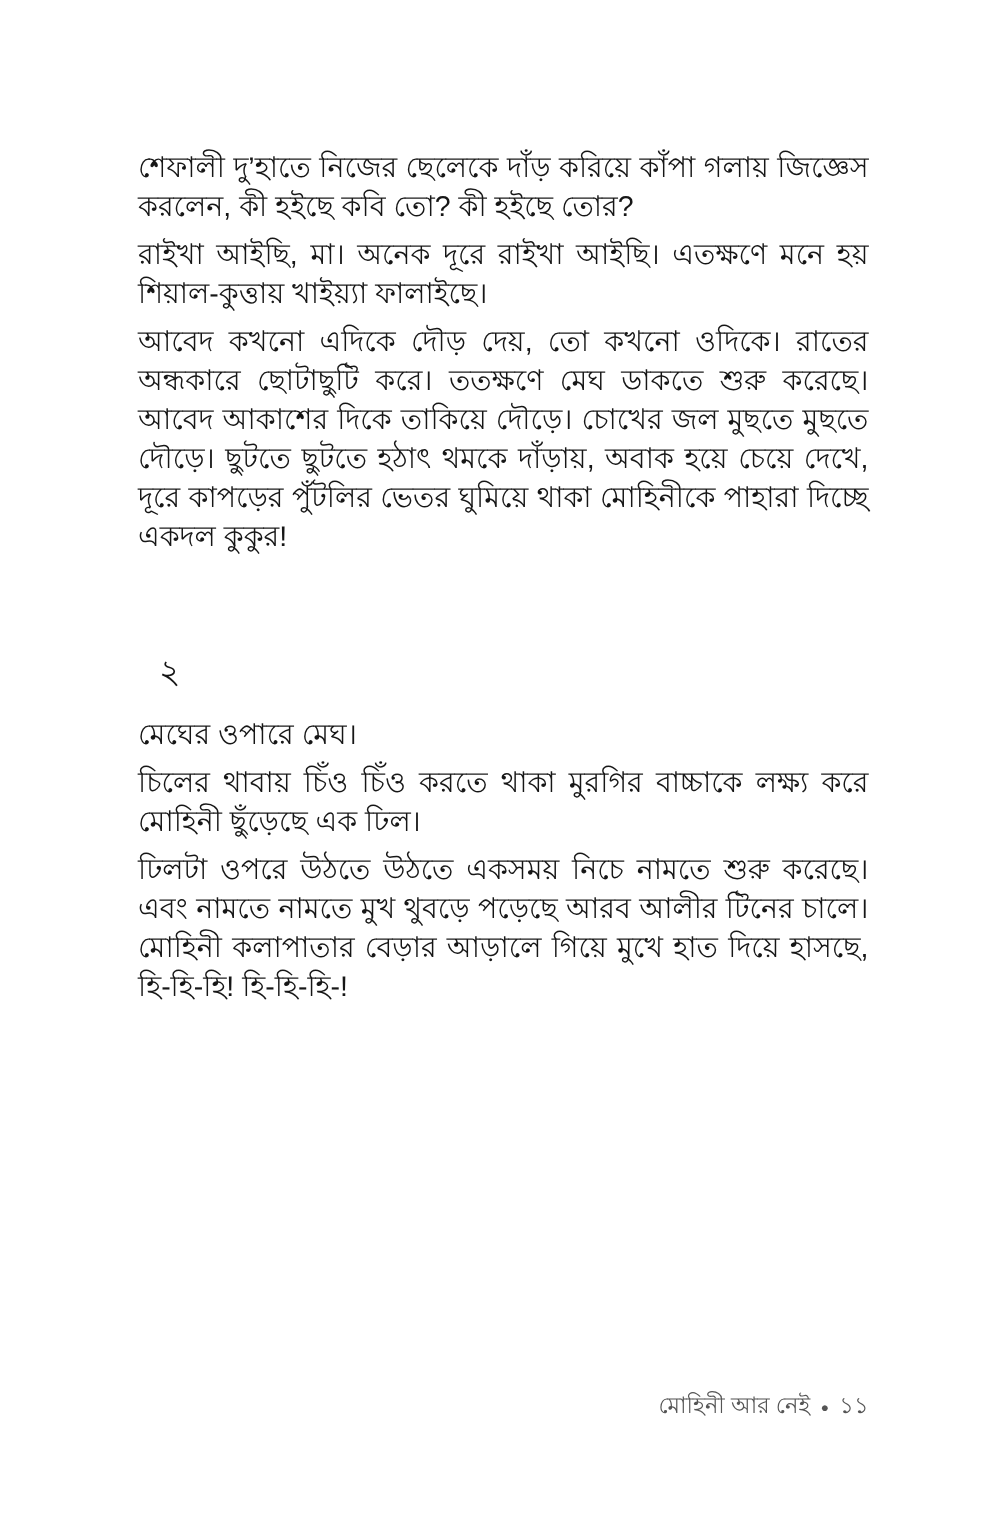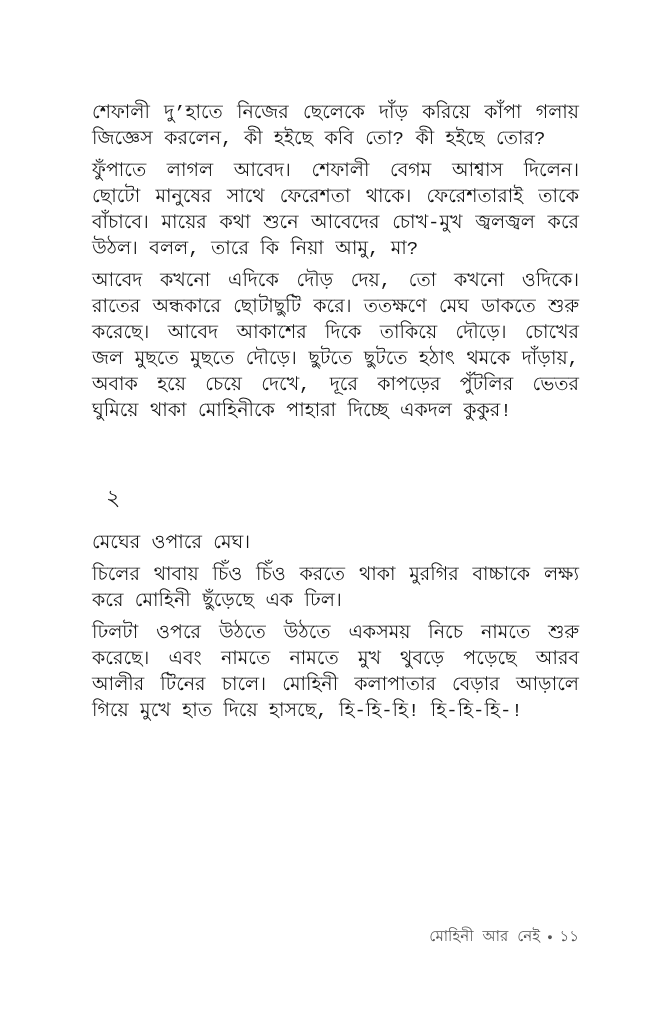--- a/index.html
+++ b/index.html
@@ -6,21 +6,21 @@
     margin: 0;
     padding: 0;
     background: #ffffff;
   }
   .page {
     position: relative;
     width: 663px;
     height: 1024px;
     background: #ffffff;
     overflow: hidden;
-    font-family: Liberation Mono, monospace;
+    font-family: Liberation Sans, sans-serif;
   }
   .text-block {
     position: absolute;
     left: 92px;
     top: 100px;
     width: 487px;
     color: #161616;
     font-size: 19px;
     line-height: 26px;
     text-align: justify;
@@ -54,21 +54,21 @@
     color: #555555;
   }
 </style>
 </head>
 <body>
 
 <div class="page">
 
   <div class="text-block">
     <p>শেফালী দু’হাতে নিজের ছেলেকে দাঁড় করিয়ে কাঁপা গলায় জিজ্ঞেস করলেন, কী হইছে কবি তো? কী হইছে তোর?</p>
-    <p>ফুঁপাতে লাগল আবেদ। শেফালী বেগম আশ্বাস দিলেন। ছোটো মানুষের সাথে ফেরেশতা থাকে। ফেরেশতারাই তাকে বাঁচাবে। মায়ের কথা শুনে আবেদের চোখ-মুখ জ্বলজ্বল করে উঠল। বলল, তারে কি নিয়া আমু, মা?</p>
+    <p>রাইখা আইছি, মা। অনেক দূরে রাইখা আইছি। এতক্ষণে মনে হয় শিয়াল-কুত্তায় খাইয়্যা ফালাইছে।</p>
     <p>আবেদ কখনো এদিকে দৌড় দেয়, তো কখনো ওদিকে। রাতের অন্ধকারে ছোটাছুটি করে। ততক্ষণে মেঘ ডাকতে শুরু করেছে। আবেদ আকাশের দিকে তাকিয়ে দৌড়ে। চোখের জল মুছতে মুছতে দৌড়ে। ছুটতে ছুটতে হঠাৎ থমকে দাঁড়ায়, অবাক হয়ে চেয়ে দেখে, দূরে কাপড়ের পুঁটলির ভেতর ঘুমিয়ে থাকা মোহিনীকে পাহারা দিচ্ছে একদল কুকুর!</p>
 
     <div class="section-number">২</div>
 
     <p>মেঘের ওপারে মেঘ।</p>
     <p>চিলের থাবায় চিঁও চিঁও করতে থাকা মুরগির বাচ্চাকে লক্ষ্য করে মোহিনী ছুঁড়েছে এক ঢিল।</p>
     <p>ঢিলটা ওপরে উঠতে উঠতে একসময় নিচে নামতে শুরু করেছে। এবং নামতে নামতে মুখ থুবড়ে পড়েছে আরব আলীর টিনের চালে। মোহিনী কলাপাতার বেড়ার আড়ালে গিয়ে মুখে হাত দিয়ে হাসছে, হি-হি-হি! হি-হি-হি-!</p>
   </div>
 
   <div class="page-footer">

